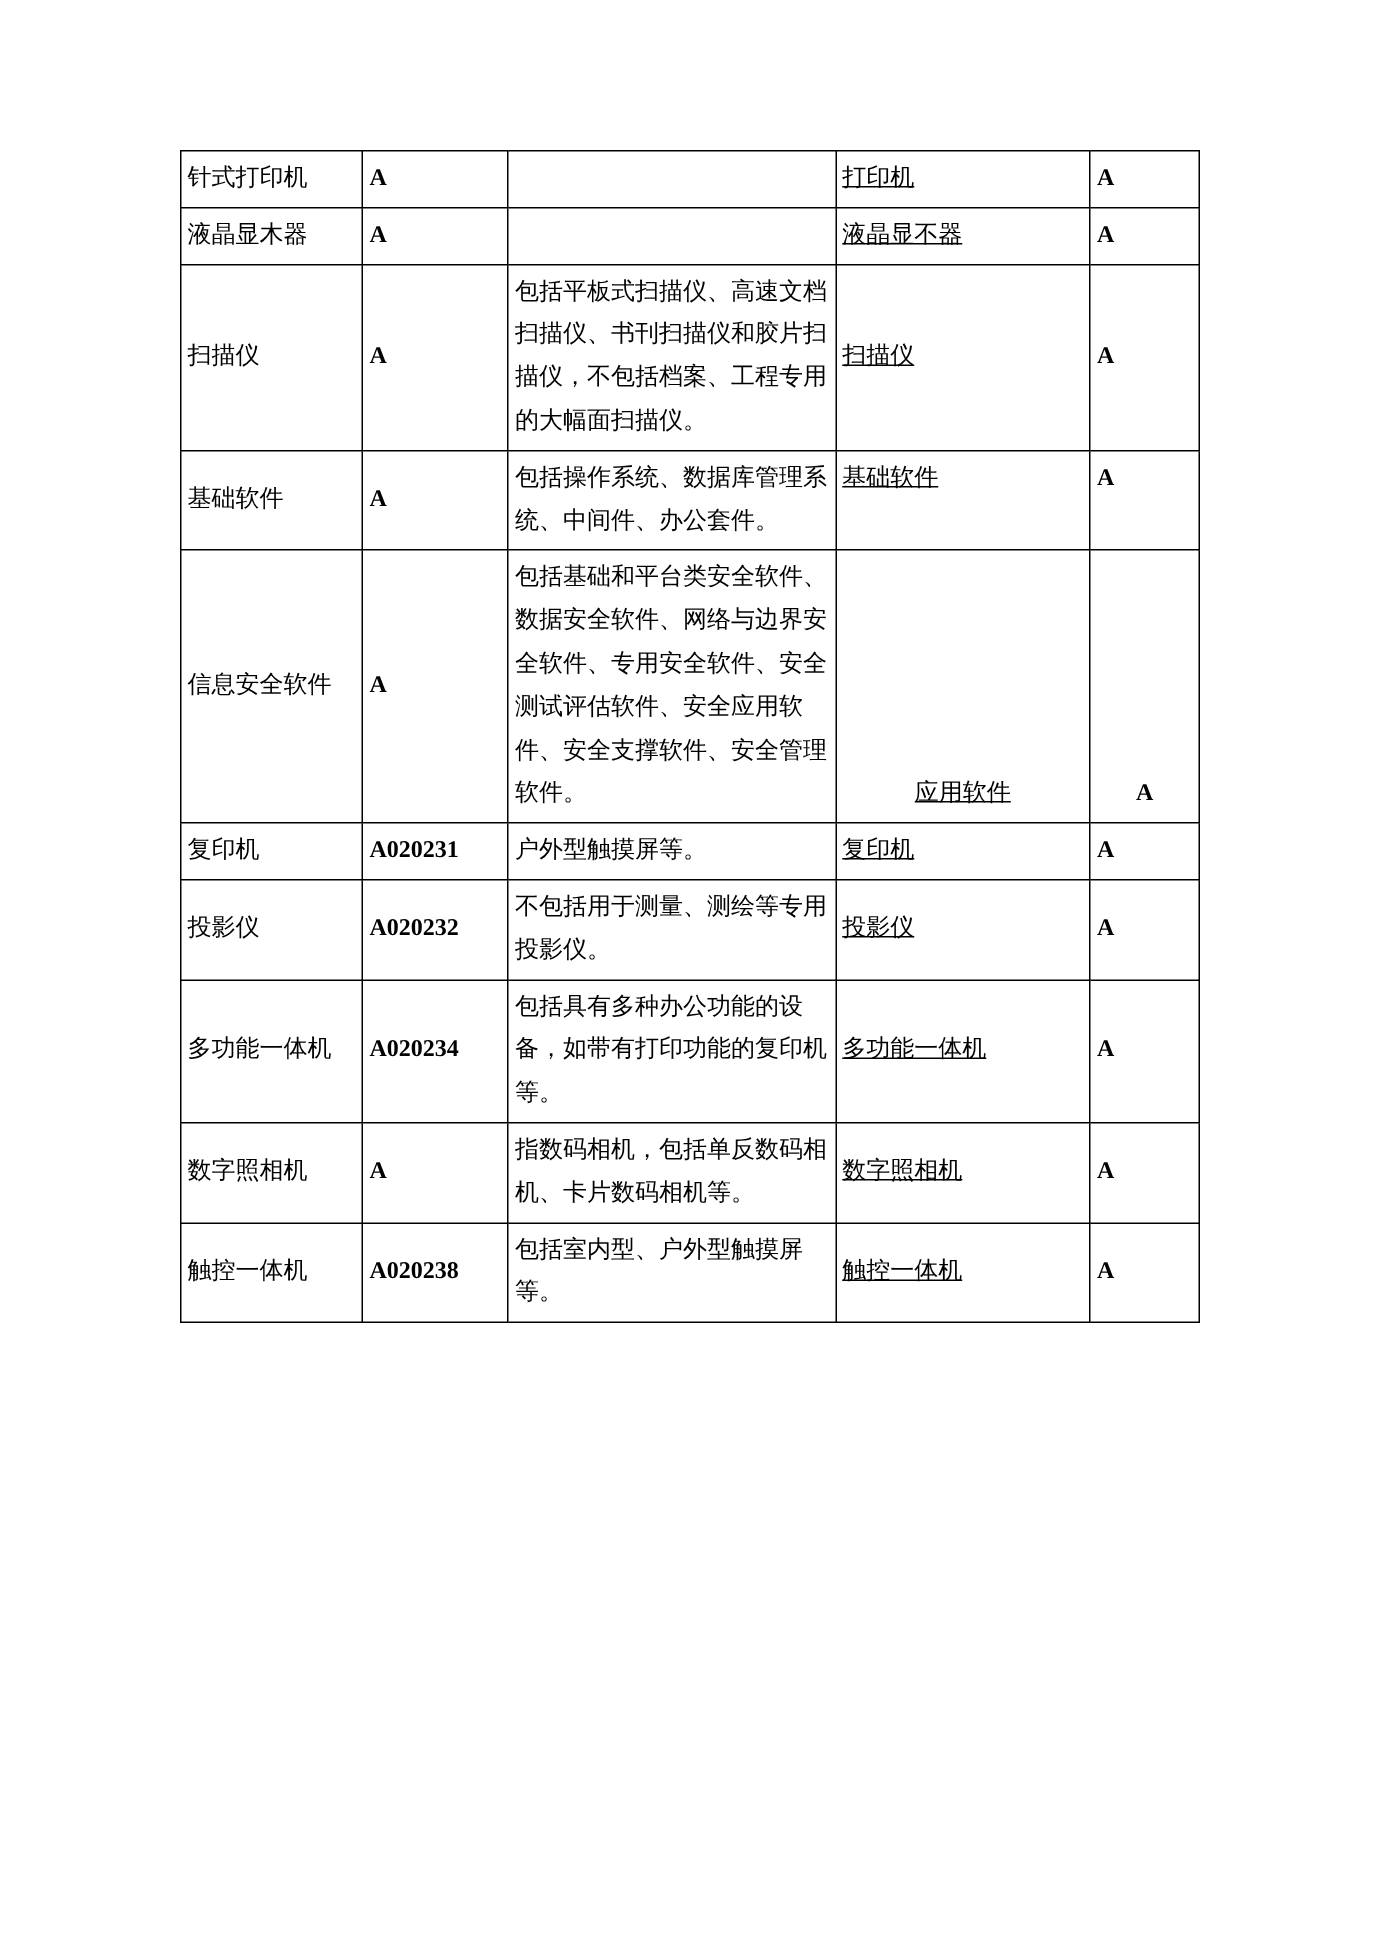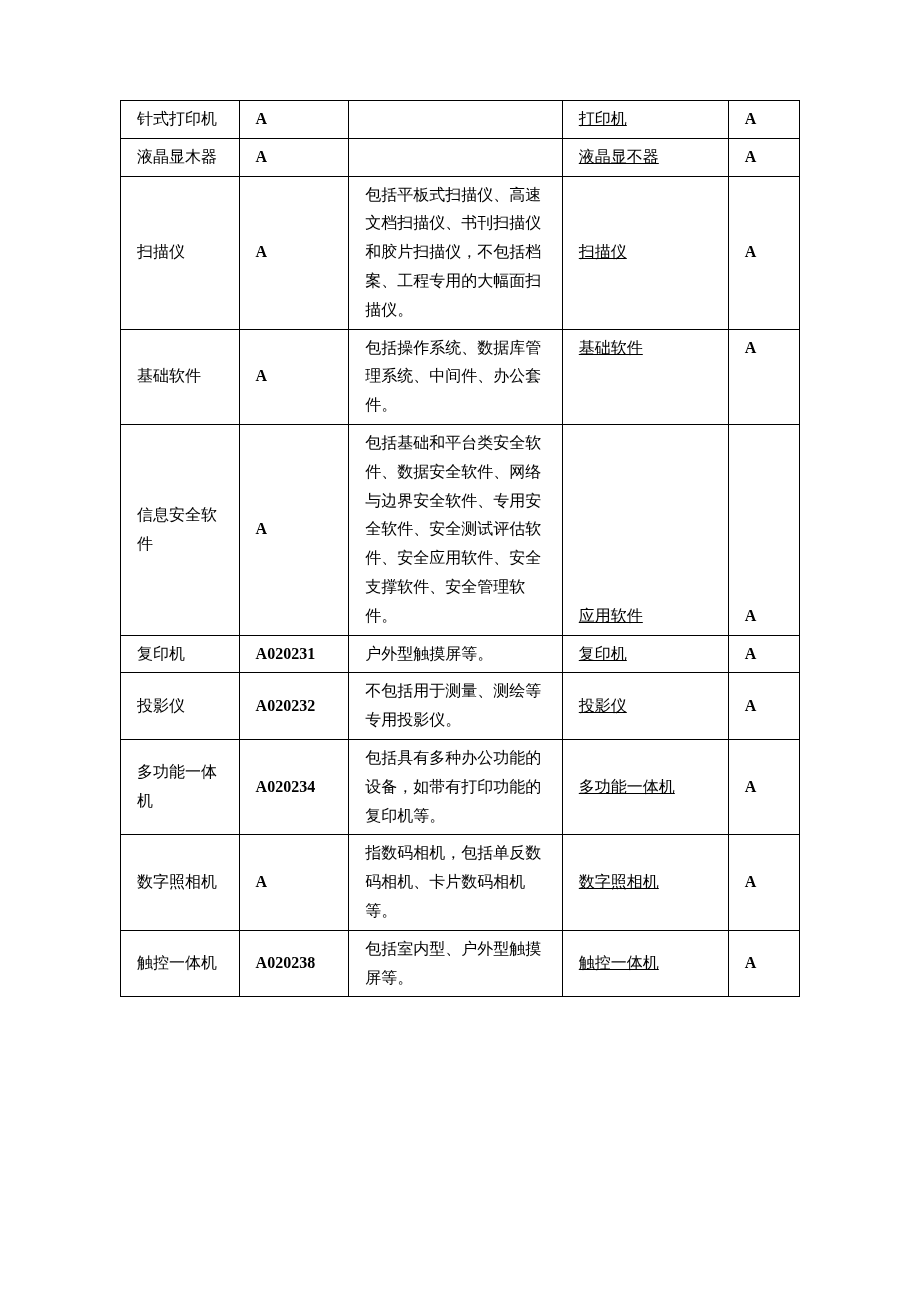--- a/index.html
+++ b/index.html
@@ -15,26 +15,26 @@
   }
   .page {
     width: 680px;
   }
   table {
     border-collapse: collapse;
     width: 100%;
   }
   td {
     border: 1px solid #000;
-    padding: 4px 16px;
+    padding: 4px 4px;
     vertical-align: middle;
     line-height: 1.8;
   }
   td.top { vertical-align: top; }
-  td.bottom { vertical-align: bottom; }
+  td.bottom { vertical-align: bottom; text-align: center; }
   .col1 { width: 100px; }
   .col2 { width: 80px; }
   .col3 { width: 180px; }
   .col4 { width: 140px; text-decoration: underline; }
   .col5 { width: 60px; }
   .bold { font-weight: bold; font-family: "Times New Roman", serif; }
 </style>
 </head>
 <body>
 

